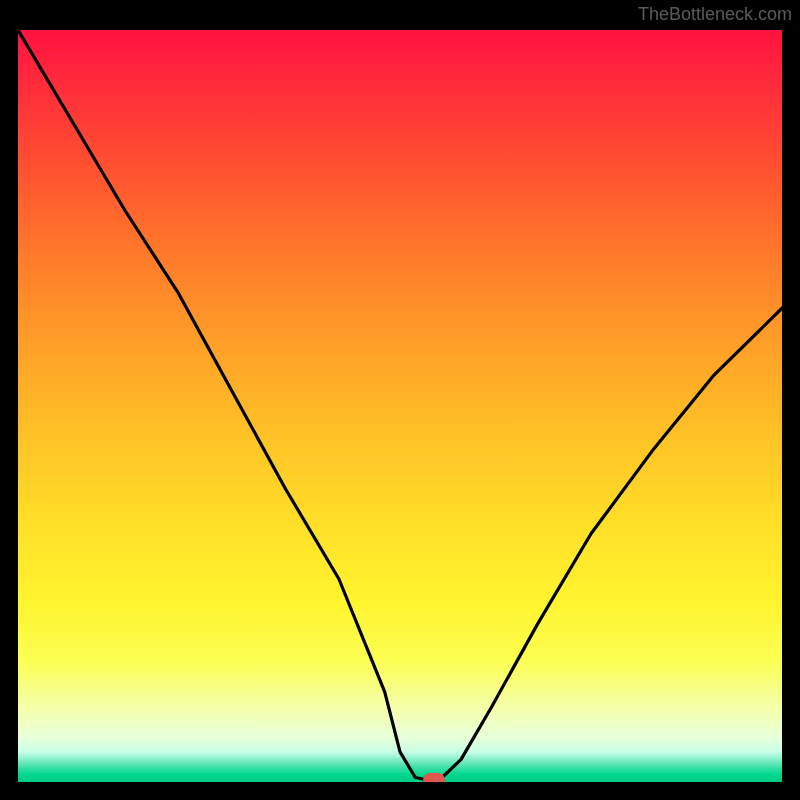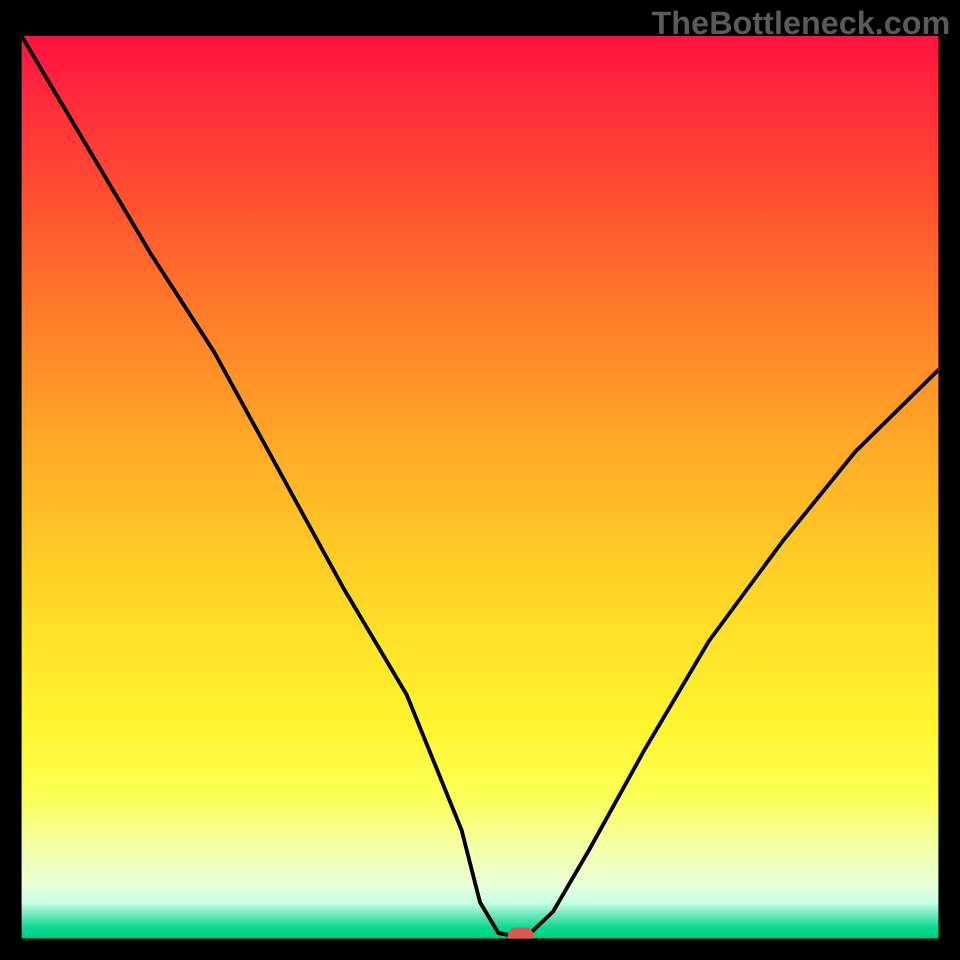--- a/index.html
+++ b/index.html
@@ -9,22 +9,22 @@
     height: 800px;
     background: #000;
     position: relative;
     font-family: Arial, Helvetica, sans-serif;
   }
   #watermark {
     position: absolute;
     top: 4px;
     right: 8px;
     color: #5a5a5a;
-    font-size: 27px;
-    font-weight: 700;
+    font-size: 18px;
+    font-weight: 400;
     z-index: 10;
     margin-left: 38px;
   }
   #plot-area {
     position: absolute;
     left: 18px;
     top: 30px;
     width: 764px;
     height: 752px;
     background: linear-gradient(to bottom,

